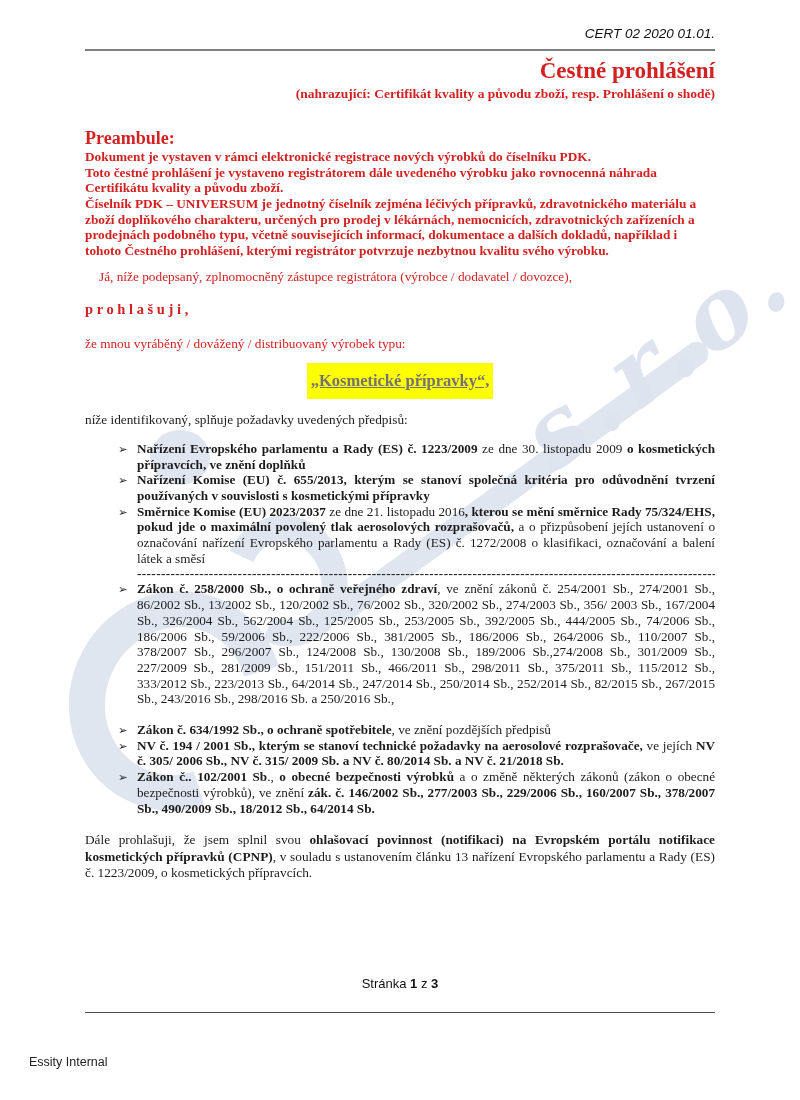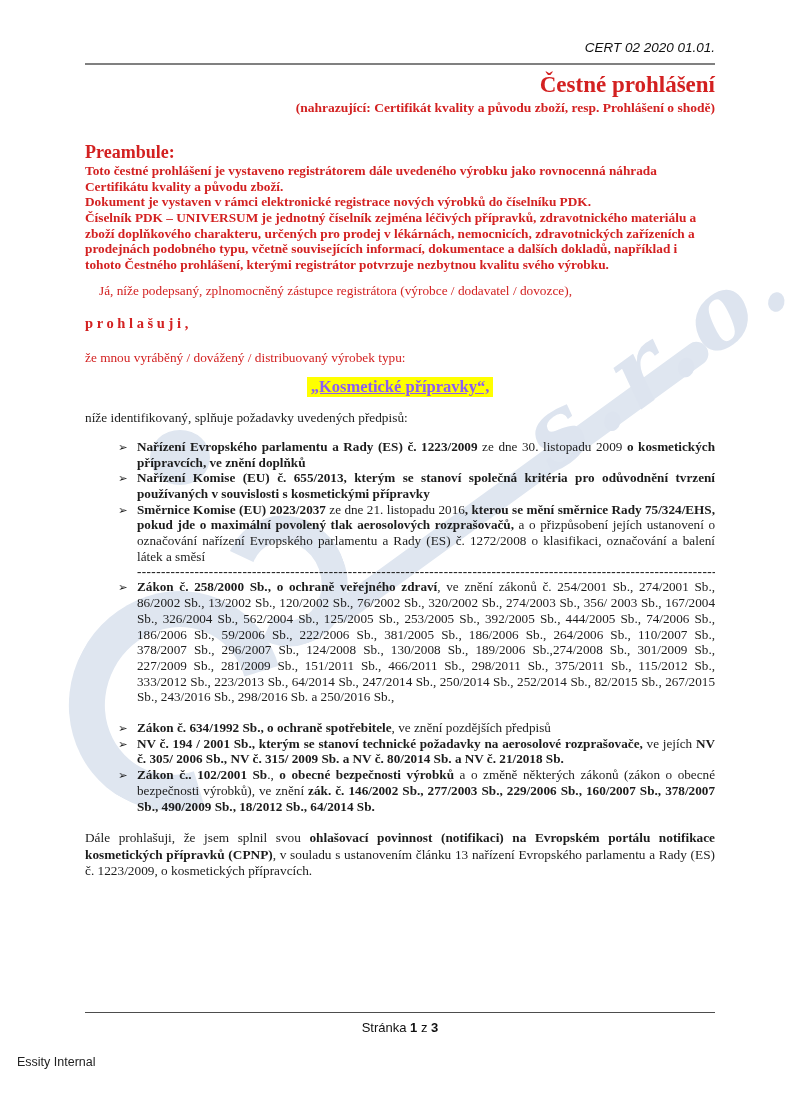--- a/index.html
+++ b/index.html
@@ -14,47 +14,47 @@
           transform:rotate(-36deg);border-radius:12px;}
   .wm-blob1{position:absolute;left:70px;top:590px;width:140px;height:150px;
             border:36px solid #dfe6f0;border-radius:50%;border-right-color:transparent;
             transform:rotate(28deg);}
   .wm-blob2{position:absolute;left:225px;top:515px;width:70px;height:80px;
             border:26px solid #dfe6f0;border-radius:50%;border-left-color:transparent;
             transform:rotate(-20deg);}
   .wm-blob3{position:absolute;left:150px;top:430px;width:60px;height:55px;background:#dfe6f0;border-radius:50%;}
   
   .content{position:relative;z-index:2;padding:0 85px;}
-  .doc-code{padding-top:40px;text-align:right;font-family:"Liberation Sans",sans-serif;
+  .doc-code{padding-top:26px;text-align:right;font-family:"Liberation Sans",sans-serif;
             font-style:italic;font-size:13.5px;color:#111;}
   .rule{border:none;border-top:2px solid #808080;margin:8px 0 0 0;}
   .red{color:#d32121;}
   .title{margin-top:7px;text-align:right;font-size:23px;font-weight:bold;}
   .subtitle{margin-top:2px;text-align:right;font-size:13.5px;font-weight:bold;}
   .preamble-h{margin-top:26px;font-size:18px;font-weight:bold;}
   .pre-p{font-size:13.3px;font-weight:bold;line-height:1.18;}
   .intro{margin-top:10px;font-size:13.3px;text-indent:14px;}
   .verb{margin-top:16px;font-size:14.5px;font-weight:bold;}
   .prod-line{margin-top:18px;font-size:13.3px;}
   .prod-wrap{margin-top:11px;text-align:center;}
-  .prod-name{display:inline-block;background:#ffff00;color:#8b5cf6;font-weight:bold;
-             font-size:16.5px;text-decoration:underline;padding:0 4px;}
+  .prod-name{display:inline-block;background:#ffff00;color:#737373;font-weight:bold;
+             font-size:16.5px;text-decoration:underline;padding:8px 4px;}
   .compliance{margin-top:13px;font-size:13.3px;}
   .list{margin-top:13px;}
   .li{position:relative;padding-left:52px;font-size:13.2px;line-height:15.7px;text-align:justify;}
   .li .bullet{position:absolute;left:33px;top:1px;font-size:11.5px;}
   .sep{margin-left:52px;font-weight:bold;font-size:13.2px;line-height:15px;
        white-space:nowrap;overflow:hidden;letter-spacing:0.4px;}
   .gap-before{margin-top:15px;}
   .closing{margin-top:16px;font-size:13.3px;line-height:16.5px;text-align:justify;}
   
   .footer-rule{position:absolute;z-index:2;left:85px;right:85px;top:1012px;border:none;border-top:1.5px solid #4d4d4d;margin:0;}
-  .page-label{position:absolute;z-index:2;left:0;right:0;top:1020px;text-align:center;
+  .page-label{position:absolute;z-index:2;left:0;right:0;top:976px;text-align:center;
               font-family:"Liberation Sans",sans-serif;font-size:13px;color:#111;}
-  .classification{position:absolute;z-index:2;left:17px;top:1055px;
+  .classification{position:absolute;z-index:2;left:29px;top:1055px;
                   font-family:"Liberation Sans",sans-serif;font-size:12.5px;color:#222;}
   b{font-weight:bold;}
 </style>
 </head>
 <body>
 
 <div class="page">
 
   <div class="wm-layer">
     <div class="wm-blob3"></div>
@@ -66,22 +66,22 @@
 
   <div class="content">
 
     <div class="doc-code">CERT 02 2020 01.01.</div>
     <hr class="rule">
 
     <div class="title red">Čestné prohlášení</div>
     <div class="subtitle red">(nahrazující: Certifikát kvality a původu zboží, resp. Prohlášení o shodě)</div>
 
     <div class="preamble-h red">Preambule:</div>
+    <div class="pre-p red">Dokument je vystaven v rámci elektronické registrace nových výrobků do číselníku PDK.</div>
     <div class="pre-p red">Toto čestné prohlášení je vystaveno registrátorem dále uvedeného výrobku jako rovnocenná náhrada Certifikátu kvality a původu zboží.</div>
-    <div class="pre-p red">Dokument je vystaven v rámci elektronické registrace nových výrobků do číselníku PDK.</div>
     <div class="pre-p red">Číselník PDK – UNIVERSUM je jednotný číselník zejména léčivých přípravků, zdravotnického materiálu a zboží doplňkového charakteru, určených pro prodej v lékárnách, nemocnicích, zdravotnických zařízeních a prodejnách podobného typu, včetně souvisejících informací, dokumentace a dalších dokladů, například i tohoto Čestného prohlášení, kterými registrátor potvrzuje nezbytnou kvalitu svého výrobku.</div>
 
     <div class="intro red">Já, níže podepsaný, zplnomocněný zástupce registrátora (výrobce / dodavatel / dovozce),</div>
     <div class="verb red">p r o h l a š u j i ,</div>
     <div class="prod-line red">že mnou vyráběný / dovážený  / distribuovaný výrobek typu:</div>
     <div class="prod-wrap">
       <span class="prod-name">„Kosmetické přípravky“,</span>
     </div>
     <div class="compliance">níže identifikovaný, splňuje požadavky uvedených předpisů:</div>
 

